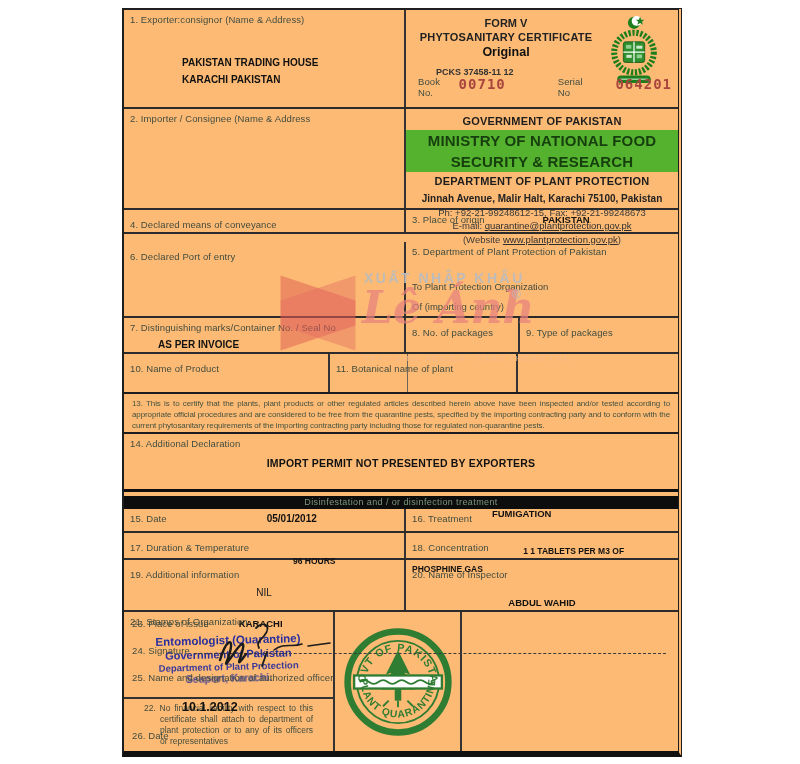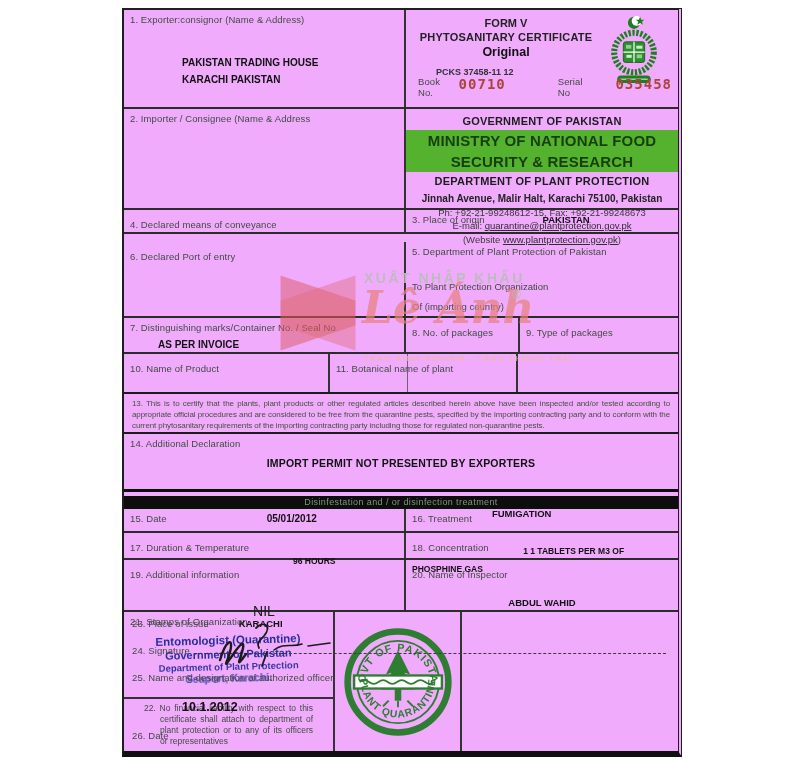--- a/index.html
+++ b/index.html
@@ -4,21 +4,21 @@
 <style>
   * { margin:0; padding:0; box-sizing:border-box; }
   html,body { background:#ffffff; }
   .stage {
     position:relative; width:800px; height:764px; margin:0 auto;
     background:#ffffff; overflow:hidden;
     font-family:"Liberation Sans", sans-serif; color:#222;
   }
   .doc {
     position:absolute; left:122px; top:8px; width:560px; height:749px;
-    background:#f0abfc;
+    background:#fdba74;
     border:2px solid #1f1f1f;
     border-right:4px double #1f1f1f;
     border-bottom:6px solid #101010;
     display:flex; flex-direction:column;
   }
   .row { position:relative; display:flex; width:100%; border-bottom:2px solid #2b2b2b; }
   .cell { position:relative; padding:4px 6px; }
   .vr { border-right:2px solid #333; }
   .label { font-size:9.5px; color:#3f4b3f; letter-spacing:.1px; }
   .val  { font-weight:bold; color:#111; }
@@ -73,21 +73,21 @@
 
   .s13text{font-size:8px; color:#44523f; line-height:1.33; text-align:justify; letter-spacing:-.1px; padding:1px 2px;}
 
   .s14val{display:block; text-align:center; margin-top:8px; font-size:10.5px; letter-spacing:.2px;}
 
   .inlineflex{display:flex; align-items:baseline;}
   .v15{margin-left:100px; font-size:10px;}
   .v16{margin-left:20px; font-size:9.5px; position:relative; top:-5px;}
   .v17{display:block; padding-left:163px; font-size:8.5px; margin-top:1px;}
   .v18{font-size:8.5px; margin-left:30px; position:relative; top:3px;}
-  .v19{display:block; text-align:center; margin-top:21px; font-size:14px; font-weight:normal; color:#1a1a1a;}
+  .v19{display:block; text-align:center; margin-top:5px; font-size:10px; font-weight:normal; color:#1a1a1a;}
   .v20{display:block; text-align:center; margin-top:15px; font-size:9.5px;}
   .v3{margin-left:58px; font-size:9.5px;}
   .v23{margin-left:30px; font-size:9.5px;}
 
   
   .cell21{height:87px; border-bottom:2px solid #333; position:relative; padding:4px 6px;}
   .cell22{flex:1; padding:4px 20px;}
   .orgstamp{margin-top:7px; text-align:center; color:#2a2f9e; transform:rotate(-1.5deg); line-height:1.18;}
   .os1{font-size:11.5px; font-weight:bold;}
   .os2{font-size:11px; font-weight:bold;}
@@ -151,21 +151,21 @@
           <rect x="45" y="41" width="8" height="4" fill="#cfe9cf"></rect>
           <rect x="32" y="53" width="7" height="4" fill="#cfe9cf"></rect>
           <rect x="45.5" y="52.5" width="7" height="5" fill="#8fce8f"></rect>
           <rect x="20" y="80" width="44" height="10" rx="5" fill="#1e7e1e"></rect>
           <path d="M24 85 H60" stroke="#bfe3bf" stroke-width="1.6"></path>
         </svg>
         <div class="bookline">
           <span class="label">Book No.</span>
           <span class="stampnum" style="margin-left:3px;">00710</span>
           <span class="label" style="margin-left:52px;">Serial No</span>
-          <span class="stampnum" style="margin-left:20px;">035458</span>
+          <span class="stampnum" style="margin-left:20px;">064201</span>
         </div>
       </div>
     </div>
 
     <div class="row r2">
       <div class="cell c-left vr">
         <div class="label">2. Importer / Consignee (Name &amp; Address</div>
       </div>
       <div class="cell c-right">
         <div class="govblock">

